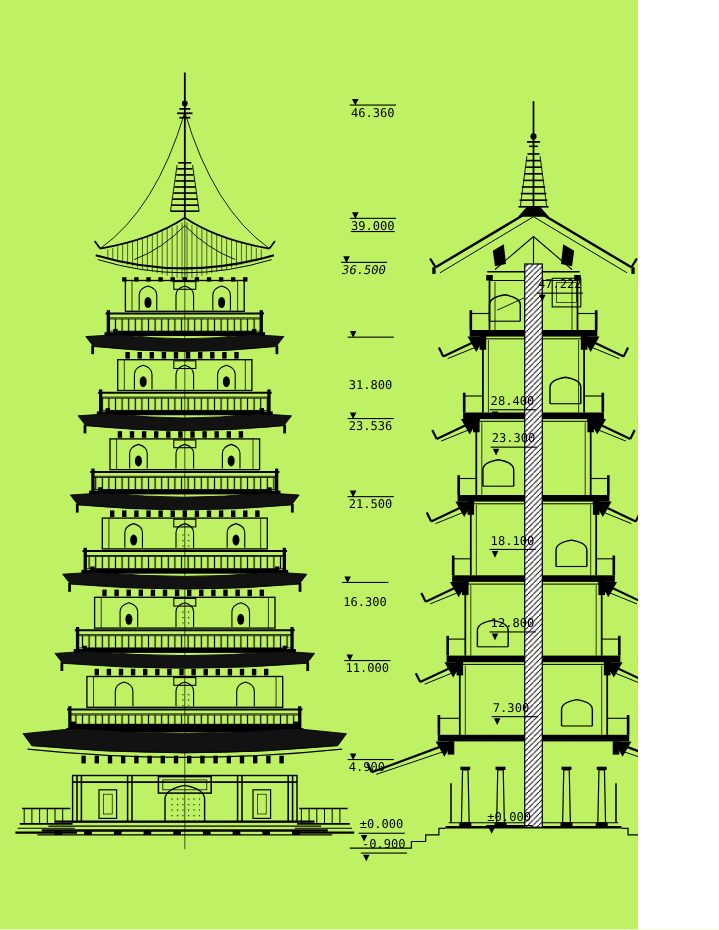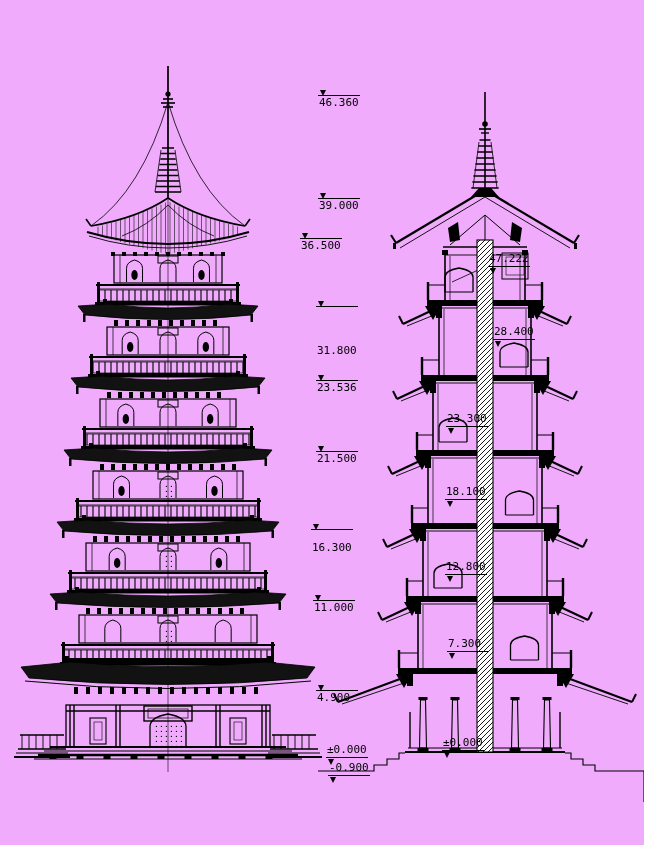--- a/index.html
+++ b/index.html
@@ -1,17 +1,17 @@
 <!DOCTYPE html>
 <html><head>
 <meta charset="utf-8">
 <style>
   html,body{margin:0;padding:0;background:#ffffff;}
   #canvas{
-    position:relative;width:644px;height:845px;background:#f0abfc;
+    position:relative;width:580px;height:845px;background:#bef264;
     font-family:"DejaVu Sans Mono",monospace;overflow:hidden;
   }
   #drawing{position:absolute;left:0;top:0;}
   #markers{position:absolute;left:0;top:0;width:654px;height:845px;pointer-events:none;}
   .mark{
     position:absolute;display:inline-flex;flex-direction:column;align-items:flex-start;
     color:#000;font:11px/1.1 "DejaVu Sans Mono",monospace;white-space:nowrap;
   }
   .mark .bar{position:relative;display:block;align-self:stretch;height:0;
     border-top:1.4px solid #000;min-width:42px;}
@@ -572,27 +572,27 @@
         <line x1="644" y1="771" x2="644" y2="802" stroke="#000" stroke-width="1.1"></line>
       </g>
   </svg>
   <div id="markers">
       <div class="mark over" style="left: 318px; top: 95px;">
     <span class="bar">
           <span class="tri"></span>
         </span>
     <span class="val">46.360</span>
   </div>
-      <div class="mark over" style="left: 318px; top: 198px;">
+      <div class="mark over" style="left: 318px; top: 198px; text-decoration: underline;">
     <span class="bar">
           <span class="tri"></span>
         </span>
     <span class="val">39.000</span>
   </div>
-      <div class="mark over" style="left: 300px; top: 238px;">
+      <div class="mark over" style="left: 310px; top: 238px; font-style: italic;">
     <span class="bar">
           <span class="tri"></span>
         </span>
     <span class="val">36.500</span>
   </div>
       <div class="mark over" style="left: 316px; top: 306px; gap: 37px;">
     <span class="bar">
           <span class="tri"></span>
         </span>
     <span class="val">31.800</span>
@@ -638,27 +638,27 @@
           <span class="tri"></span>
         </span>
     <span class="val">-0.900</span>
   </div>
       <div class="mark under" style="left: 488px; top: 252px;">
     <span class="bar">
           <span class="tri"></span>
         </span>
     <span class="val">47.222</span>
   </div>
-      <div class="mark under" style="left: 445px; top: 325px; padding-left: 48px;">
+      <div class="mark under" style="left: 445px; top: 358px;">
     <span class="bar">
           <span class="tri"></span>
         </span>
     <span class="val">28.400</span>
   </div>
-      <div class="mark under" style="left: 446px; top: 412px; text-align: right;">
+      <div class="mark under" style="left: 446px; top: 392px; text-align: right;">
     <span class="bar">
           <span class="tri"></span>
         </span>
     <span class="val">23.300</span>
   </div>
       <div class="mark under" style="left: 445px; top: 485px;">
     <span class="bar">
           <span class="tri"></span>
         </span>
     <span class="val">18.100</span>

